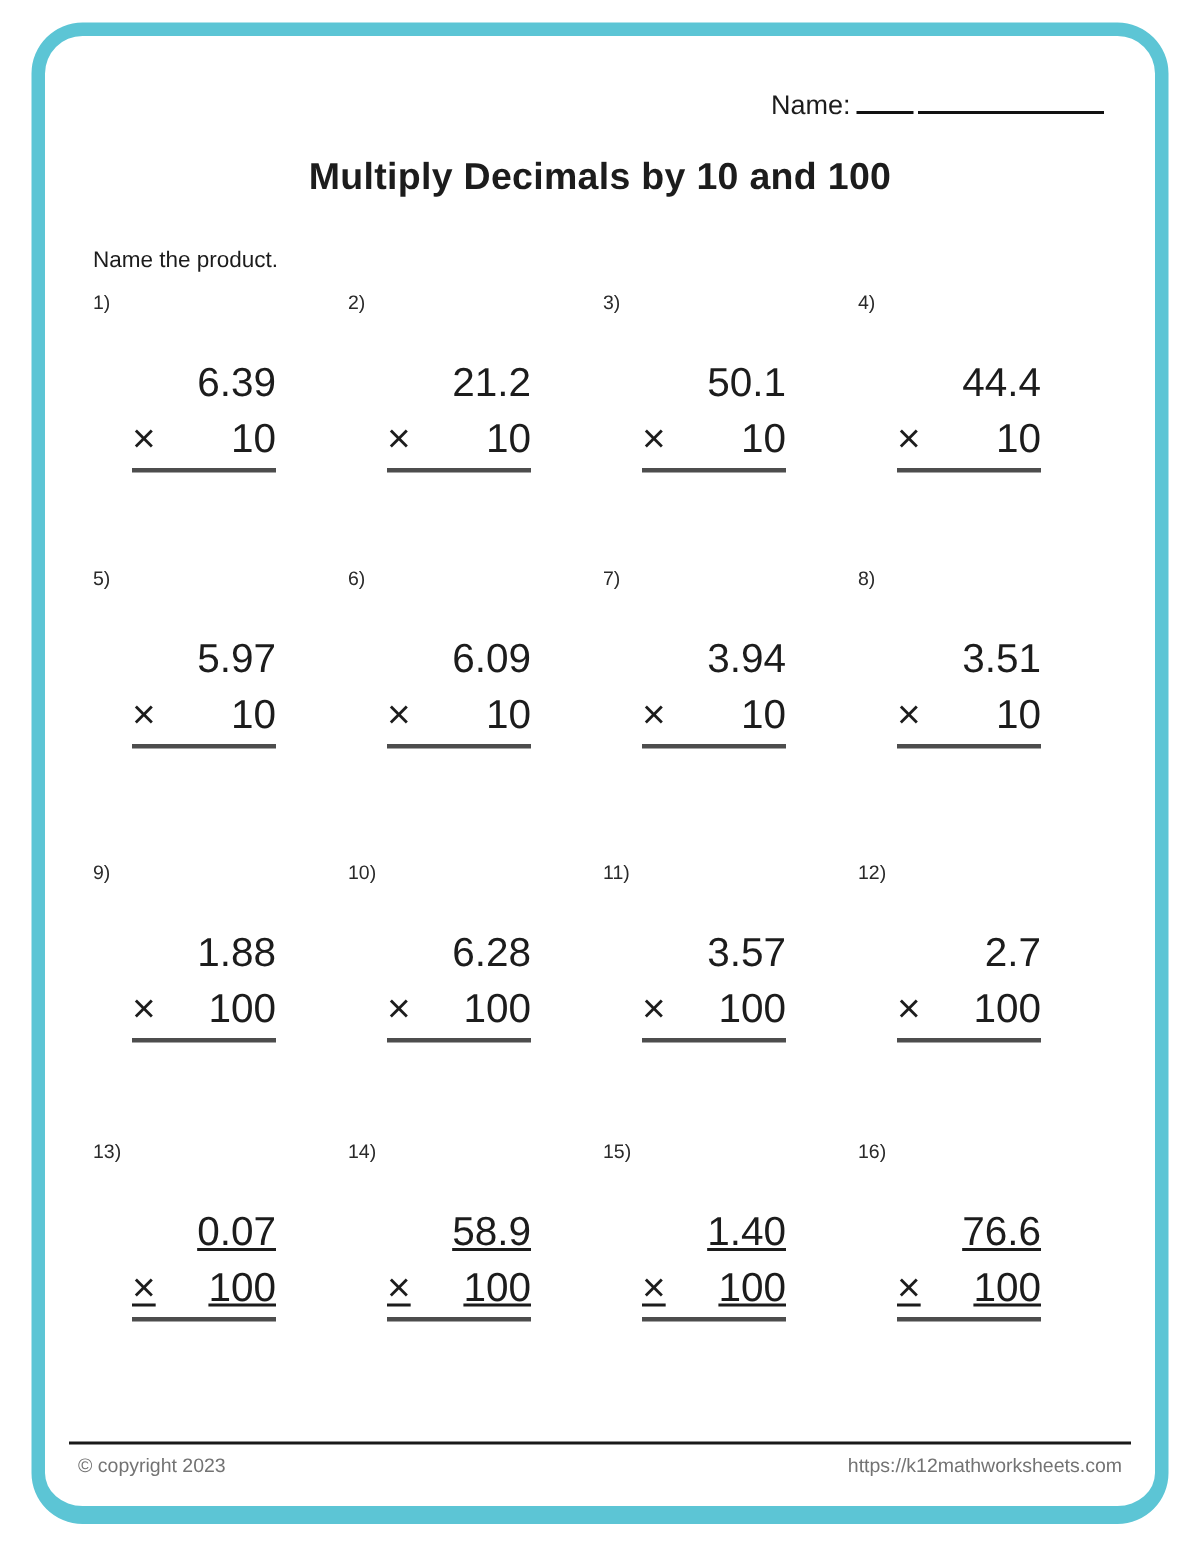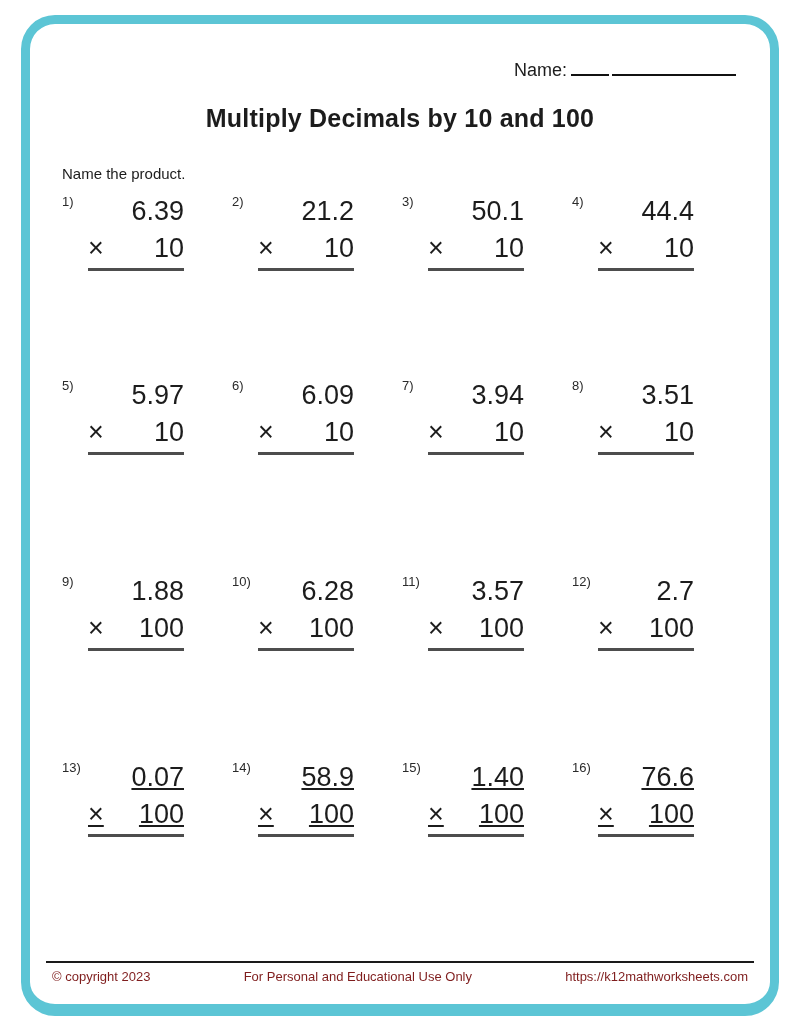--- a/index.html
+++ b/index.html
@@ -67,20 +67,21 @@
   .prob-num {
     position: absolute;
     top: 0; left: 0;
     font-size: 13px;
     color: #2a2a2a;
   }
   .prob-body {
     margin-left: 26px;
     width: 96px;
     padding-top: 3px;
+    margin-top: 44px;
   }
   .operand {
     font-size: 27px;
     line-height: 1.1;
     text-align: right;
   }
   .mult-row {
     display: flex;
     justify-content: space-between;
     align-items: baseline;
@@ -101,21 +102,21 @@
   .footer-text {
     position: absolute;
     top: 969px; left: 46px;
     width: 708px;
     display: flex;
     justify-content: space-between;
     align-items: baseline;
     font-size: 13px;
     box-sizing: border-box;
     padding: 0 6px;
-    color: #7f1d1d;
+    color: #737373;
   }
 </style>
 </head>
 <body style="--border-color: #5cc5d5;">
 
 <div class="page-border"></div>
 
 <div class="name-row">
   <span>Name:</span><span class="blank blank-1"></span><span class="blank blank-2"></span>
 </div>
@@ -308,15 +309,14 @@
         <span>100</span>
       </div>
       <div class="answer-line"></div>
     </div>
   </div>
 </div>
 
 <div class="footer-divider"></div>
 <div class="footer-text">
   <span>© copyright 2023</span>
-  <span>For Personal and Educational Use Only</span>
   <span>https://k12mathworksheets.com</span>
 </div>
 
 </body></html>

